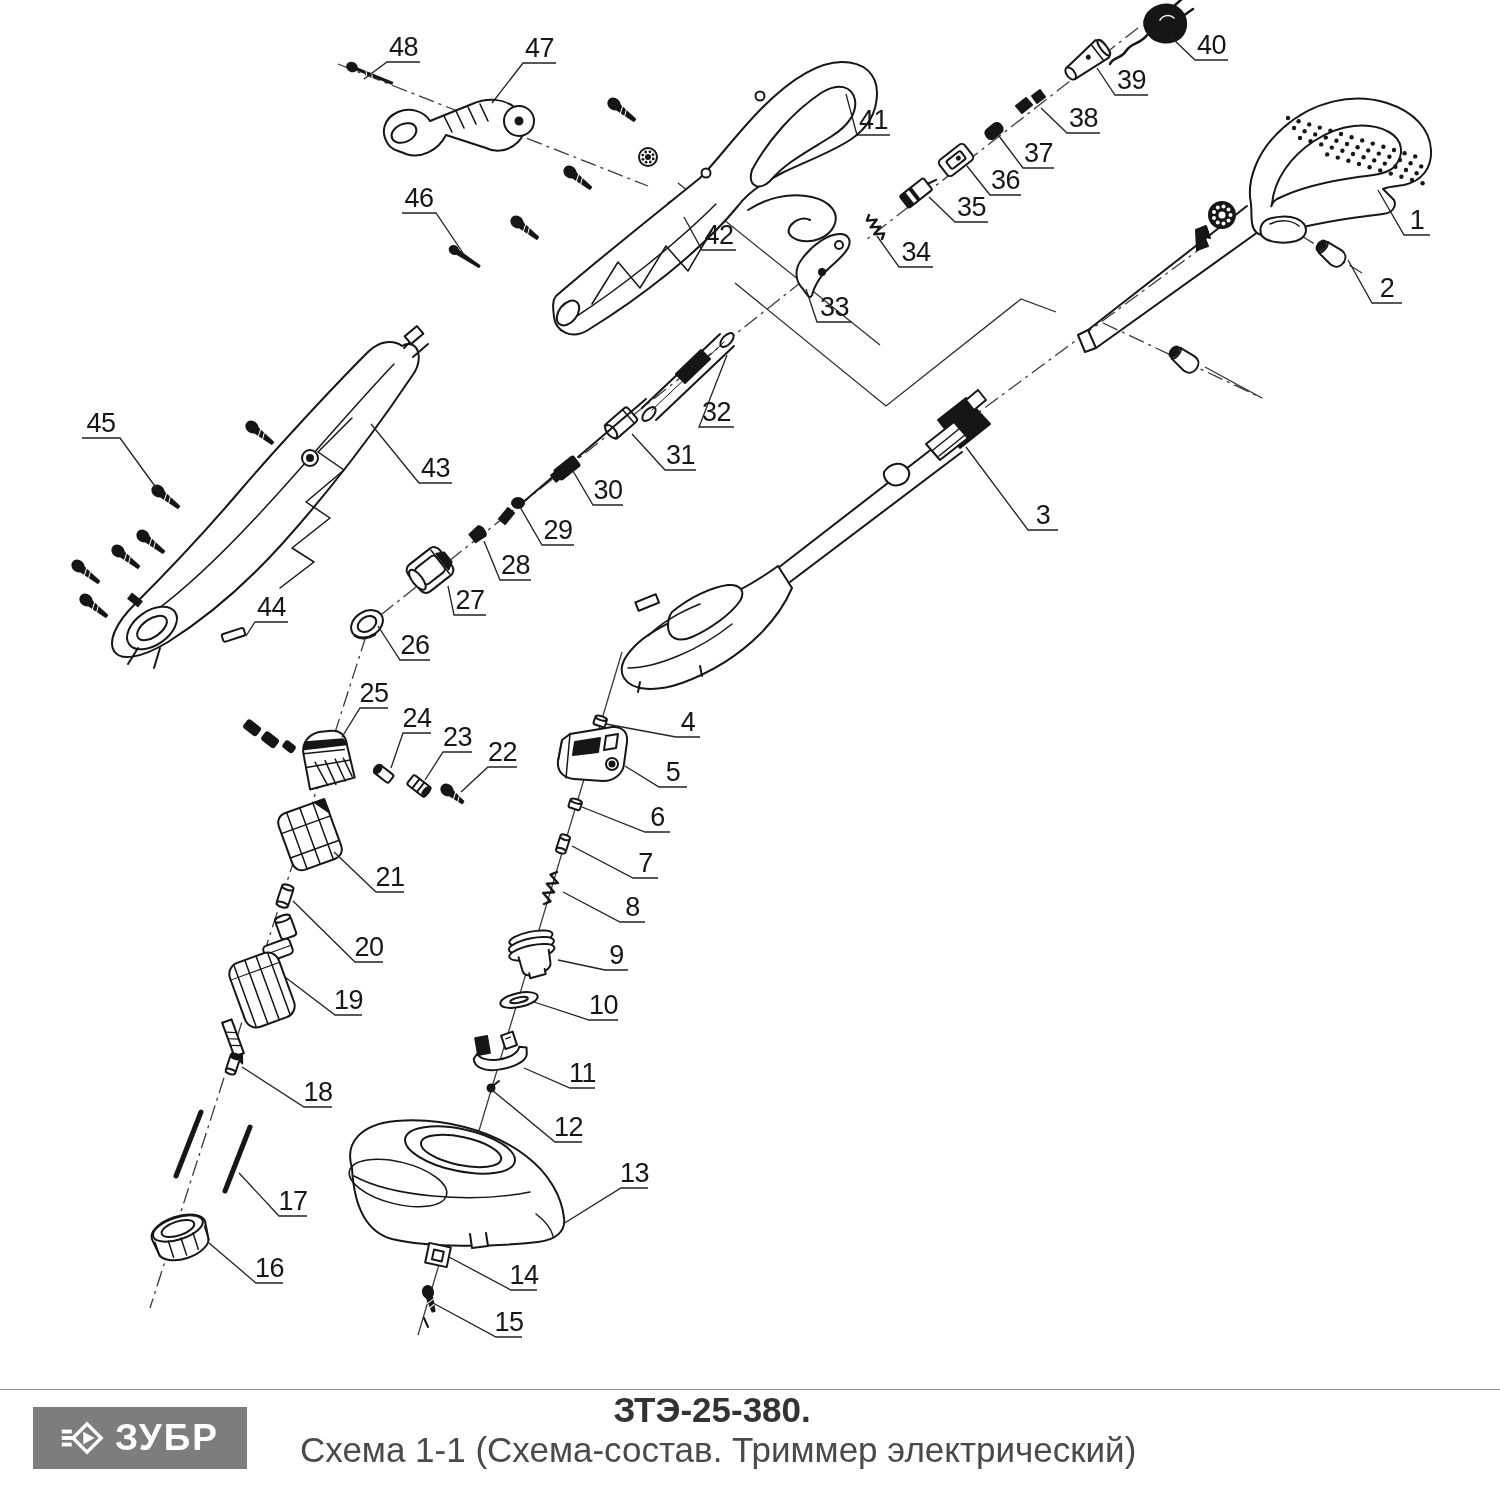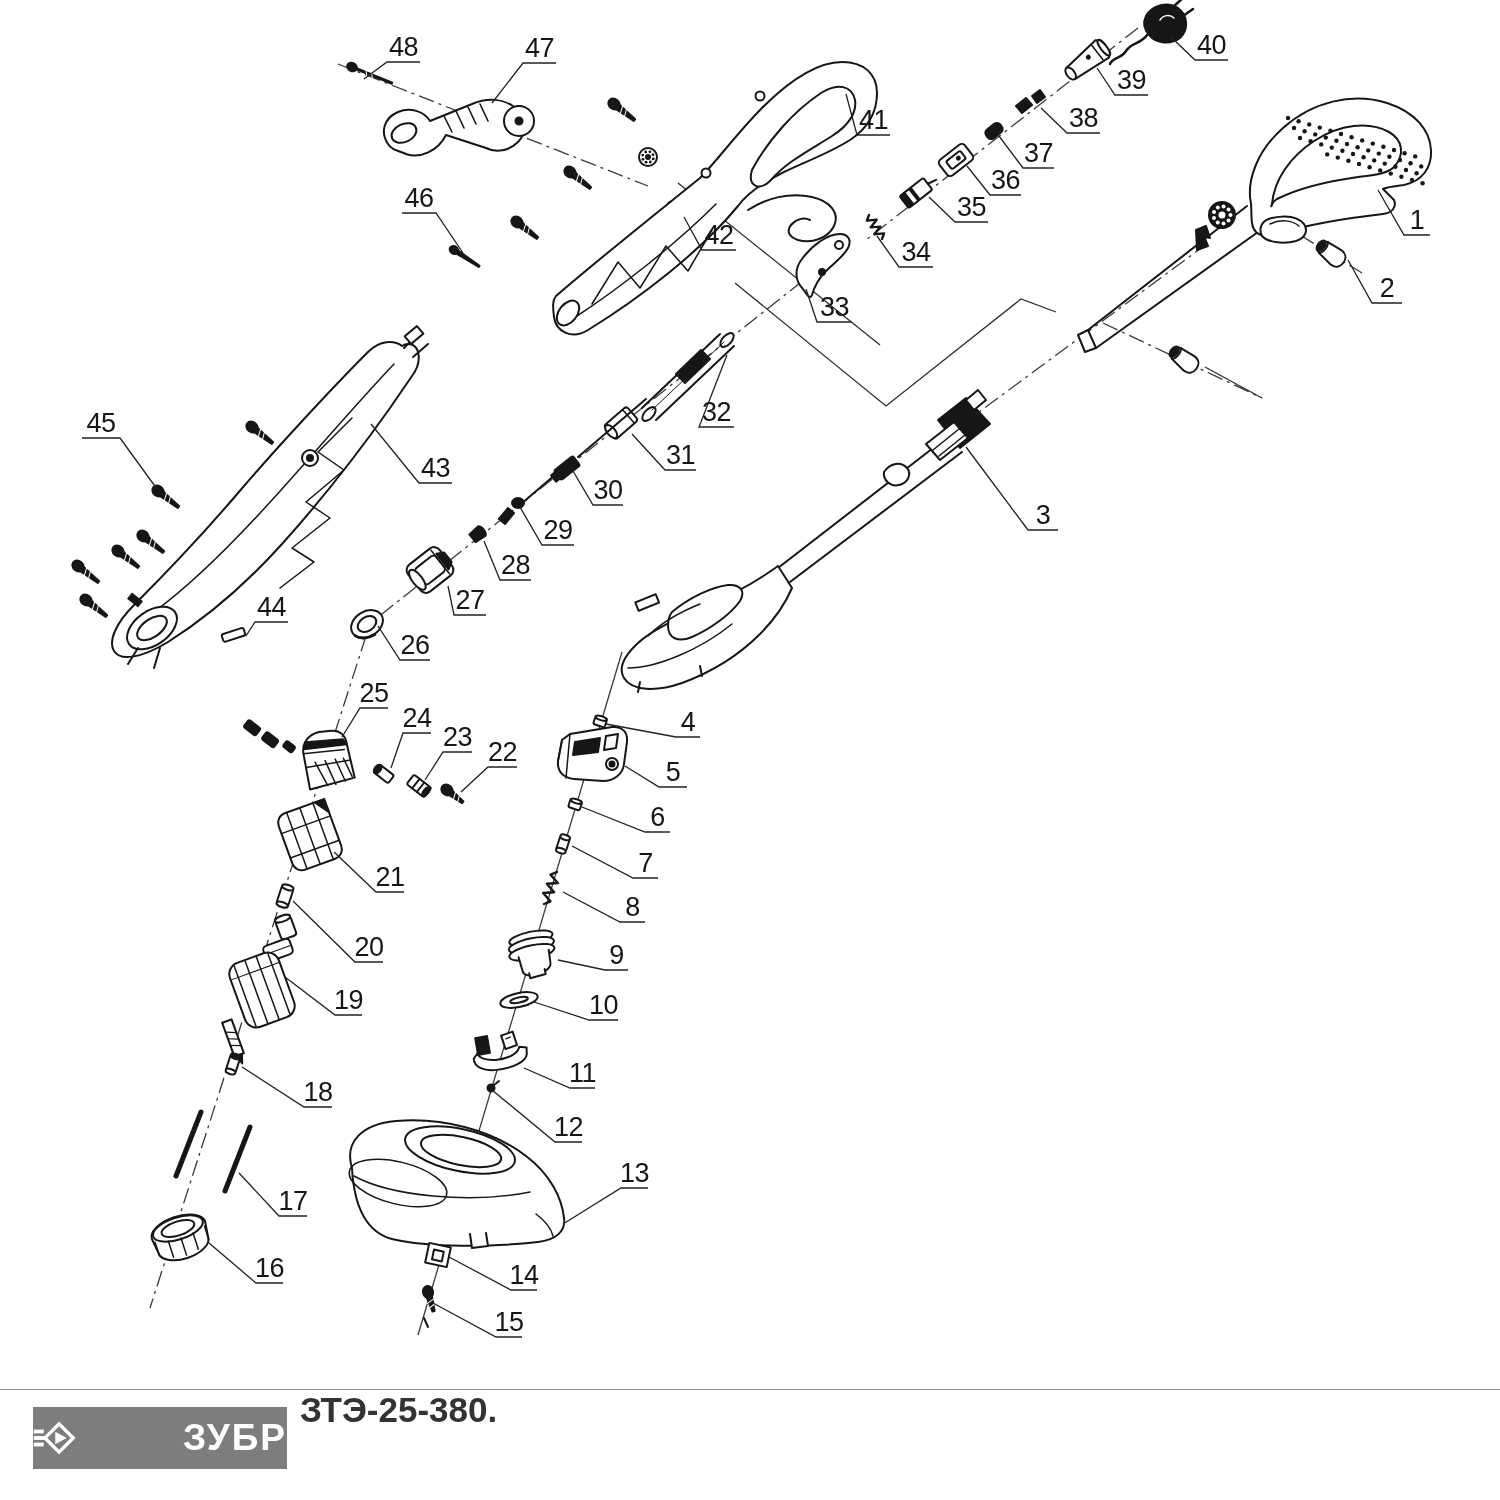--- a/index.html
+++ b/index.html
@@ -1,22 +1,22 @@
 <!DOCTYPE html>
 <html><head>
 <meta charset="utf-8">
 <style>
   html,body{margin:0;padding:0;background:#fff;}
   .page{position:relative;width:1500px;height:1500px;background:#fff;overflow:hidden;
         font-family:"Liberation Sans",sans-serif;}
   #diagram{position:absolute;left:0;top:0;}
   .callout-num{font-family:"Liberation Sans",sans-serif;font-size:27px;fill:#161616;letter-spacing:-0.5px;}
   .footer{position:absolute;left:0;top:1389px;width:1500px;height:111px;border-top:1.5px solid #8f8f8f;background:#fff;}
-  .brand{position:absolute;left:33px;top:17px;width:254px;height:62px;background:#7d7d7d;
-         display:flex;align-items:center;justify-content:space-between;gap:8px;}
+  .brand{position:absolute;left:33px;top:17px;width:214px;height:62px;background:#7d7d7d;
+         display:flex;align-items:center;justify-content:center;gap:8px;}
   .brand-icon{width:46px;height:46px;}
   .brand-text{color:#fff;font-weight:bold;font-size:37px;letter-spacing:2px;
               font-family:"Liberation Sans",sans-serif;}
   .caption{position:absolute;left:300px;top:0;height:111px;display:flex;align-items:center;
            font-size:35px;white-space:nowrap;flex-direction:column;}
   .model{font-weight:bold;color:#333;margin-right:12px;}
   .subtitle{font-weight:normal;color:#4a4a4a;}
 </style>
 </head>
 <body>
@@ -705,15 +705,16 @@
           <rect x="1" y="27.5" width="17" height="5"></rect>
           <rect x="1" y="36" width="13" height="5"></rect>
         </g>
         <rect x="21" y="17" width="26" height="26" fill="none" stroke="#fff" stroke-width="4.5" transform="rotate(45 34 30)"></rect>
         <path d="M29 22 L44 30 L29 38 Z" fill="#fff"></path>
       </svg>
       <span class="brand-text">ЗУБР</span>
     </div>
     <div class="caption">
       <span class="model">ЗТЭ-25-380.</span>
+      <span class="subtitle">Схема 1-1 (Схема-состав. Триммер электрический)</span>
     </div>
   </div>
 </div>
 
 </body></html>

